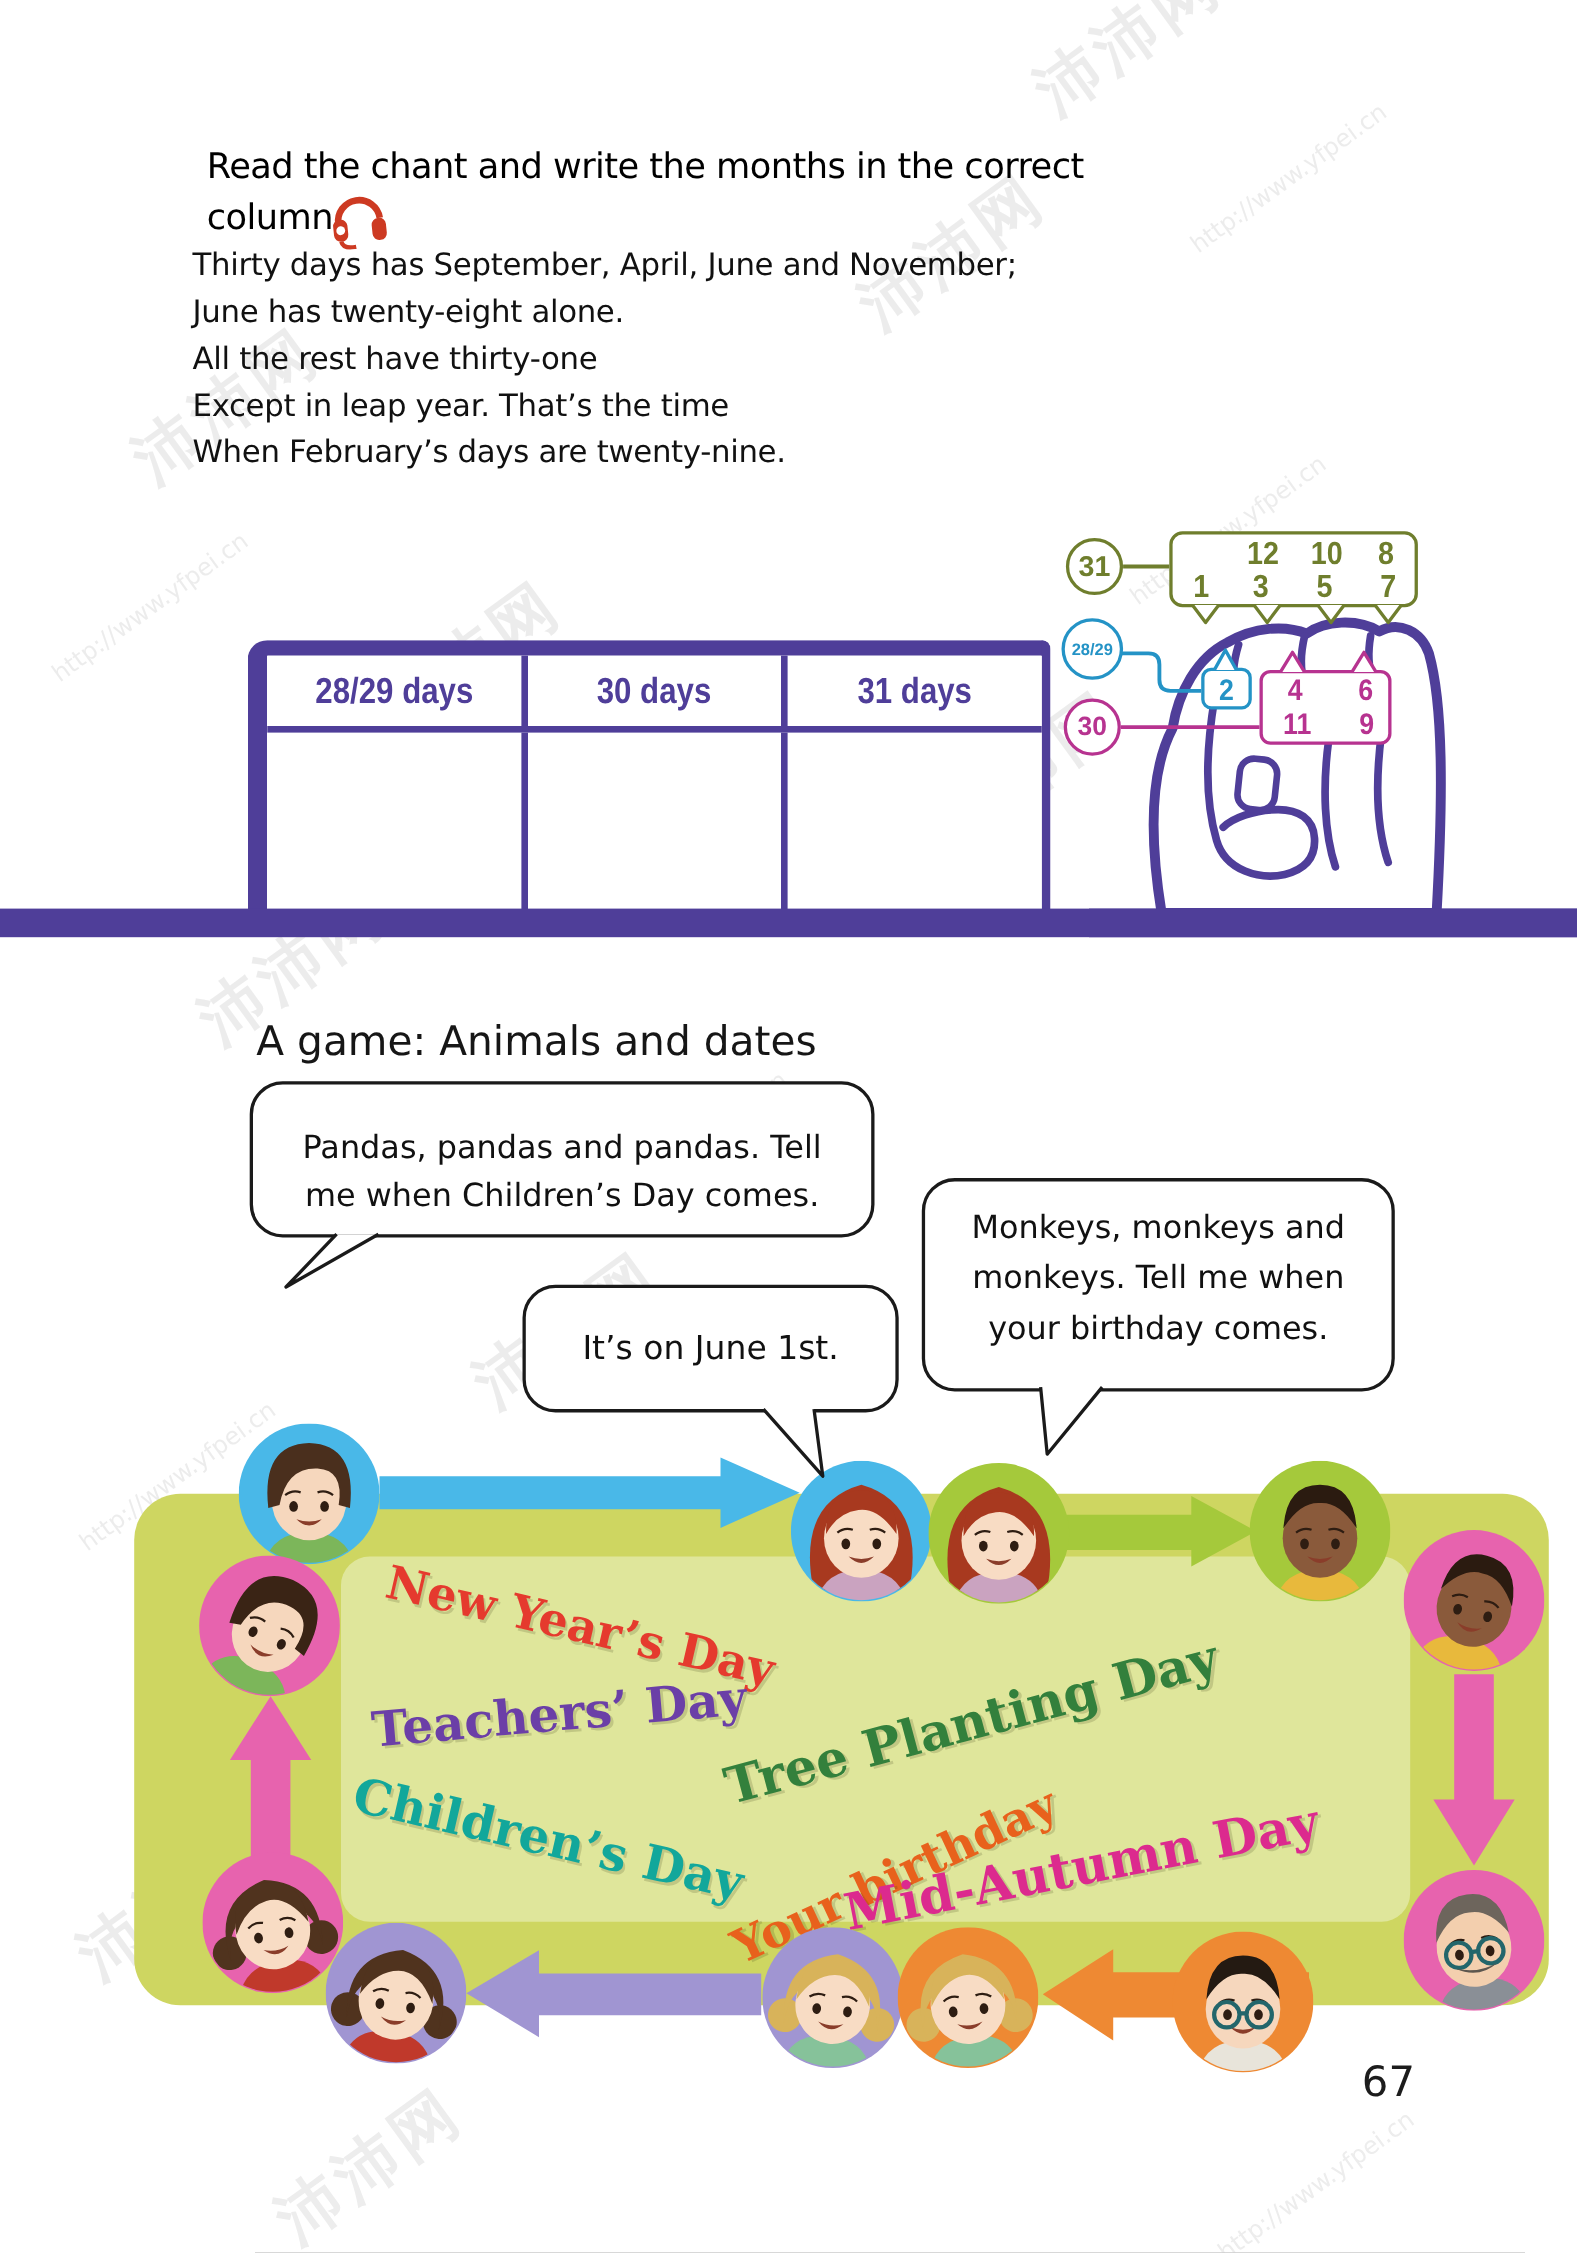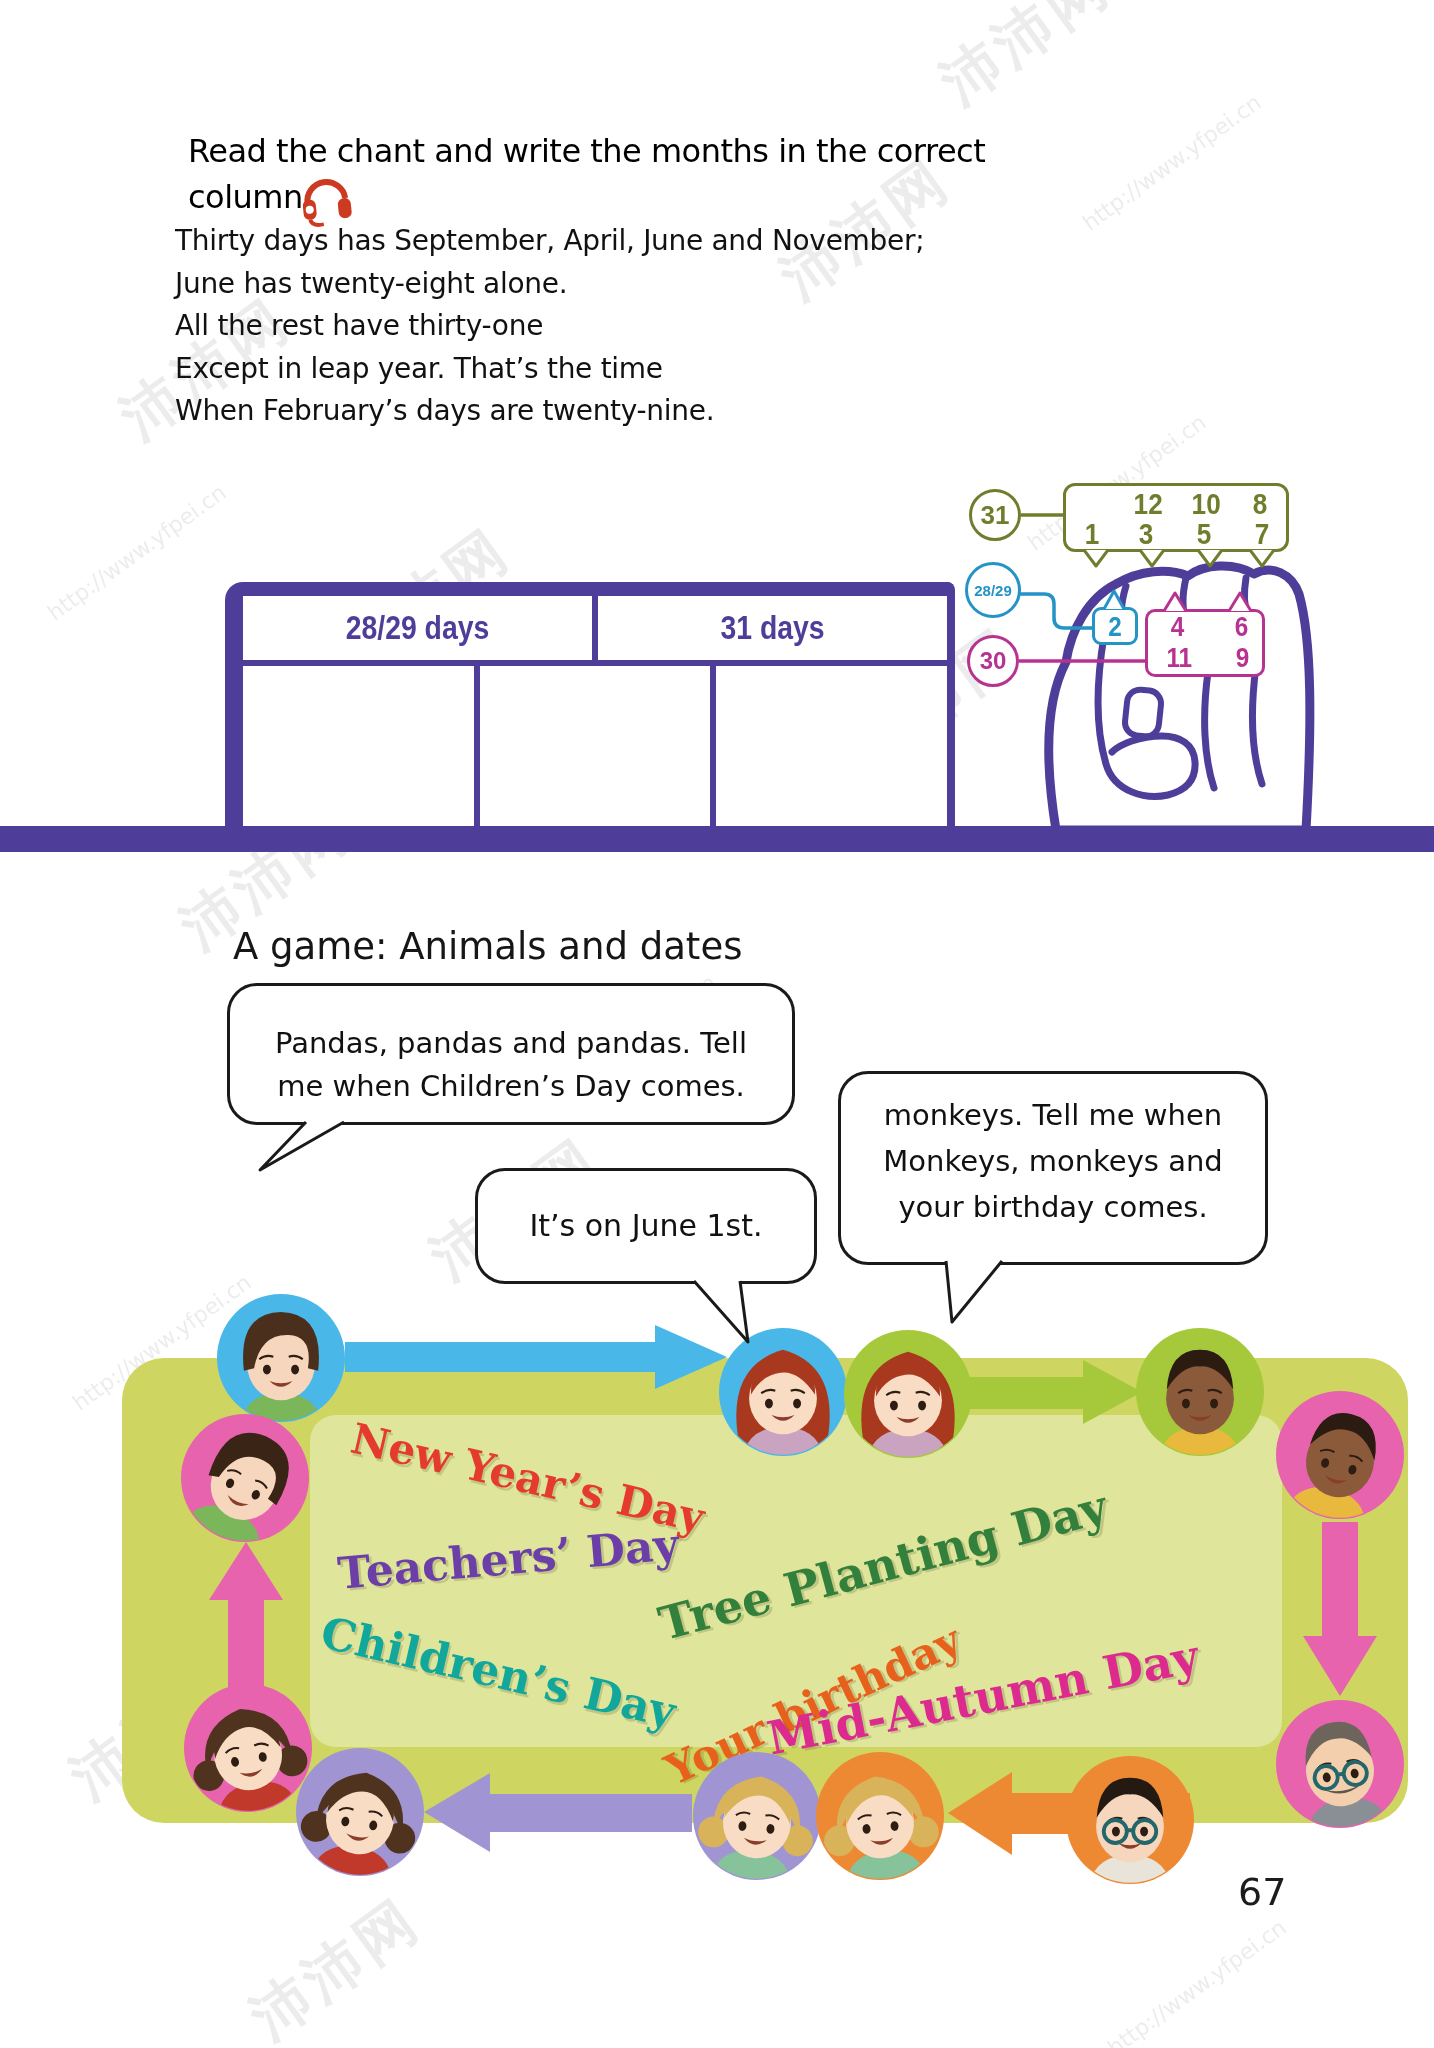--- a/index.html
+++ b/index.html
@@ -104,20 +104,23 @@
     <div>All the rest have thirty-one</div>
     <div>Except in leap year. That’s the time</div>
     <div>When February’s days are twenty-nine.</div>
   </div>
 
   <div class="abs" id="mtable">
     <div class="hrow">
       <div class="hcell sep">
           <span>28/29 days</span>
         </div>
+      <div class="hcell sep">
+          <span>30 days</span>
+        </div>
       <div class="hcell">
           <span>31 days</span>
         </div>
     </div>
     <div class="brow">
       <div class="bcell sep"></div>
       <div class="bcell sep"></div>
       <div class="bcell"></div>
     </div>
   </div>
@@ -436,22 +439,22 @@
   <div class="abs" id="gtitle">A game: Animals and dates</div>
 
   <div class="abs bubble" id="bub-pandas">
     <div>Pandas, pandas and pandas. Tell</div>
     <div>me when Children’s Day comes.</div>
   </div>
   <div class="abs bubble" id="bub-june">
     <span>It’s on June 1st.</span>
   </div>
   <div class="abs bubble" id="bub-monkeys">
+    <div>Monkeys, monkeys and</div>
     <div>monkeys. Tell me when</div>
-    <div>Monkeys, monkeys and</div>
     <div>your birthday comes.</div>
   </div>
 
   <svg class="layer" width="1434" height="2048" viewBox="0 0 1434 2048">
 
     <g fill="#ffffff" stroke="#6f7e2d" stroke-width="3" stroke-linejoin="round">
       <path d="M1084 550 L1096 566 L1108 550"></path>
       <path d="M1140 550 L1152 566 L1164 550"></path>
       <path d="M1198 550 L1210 566 L1222 550"></path>
       <path d="M1250 550 L1262 566 L1274 550"></path>

